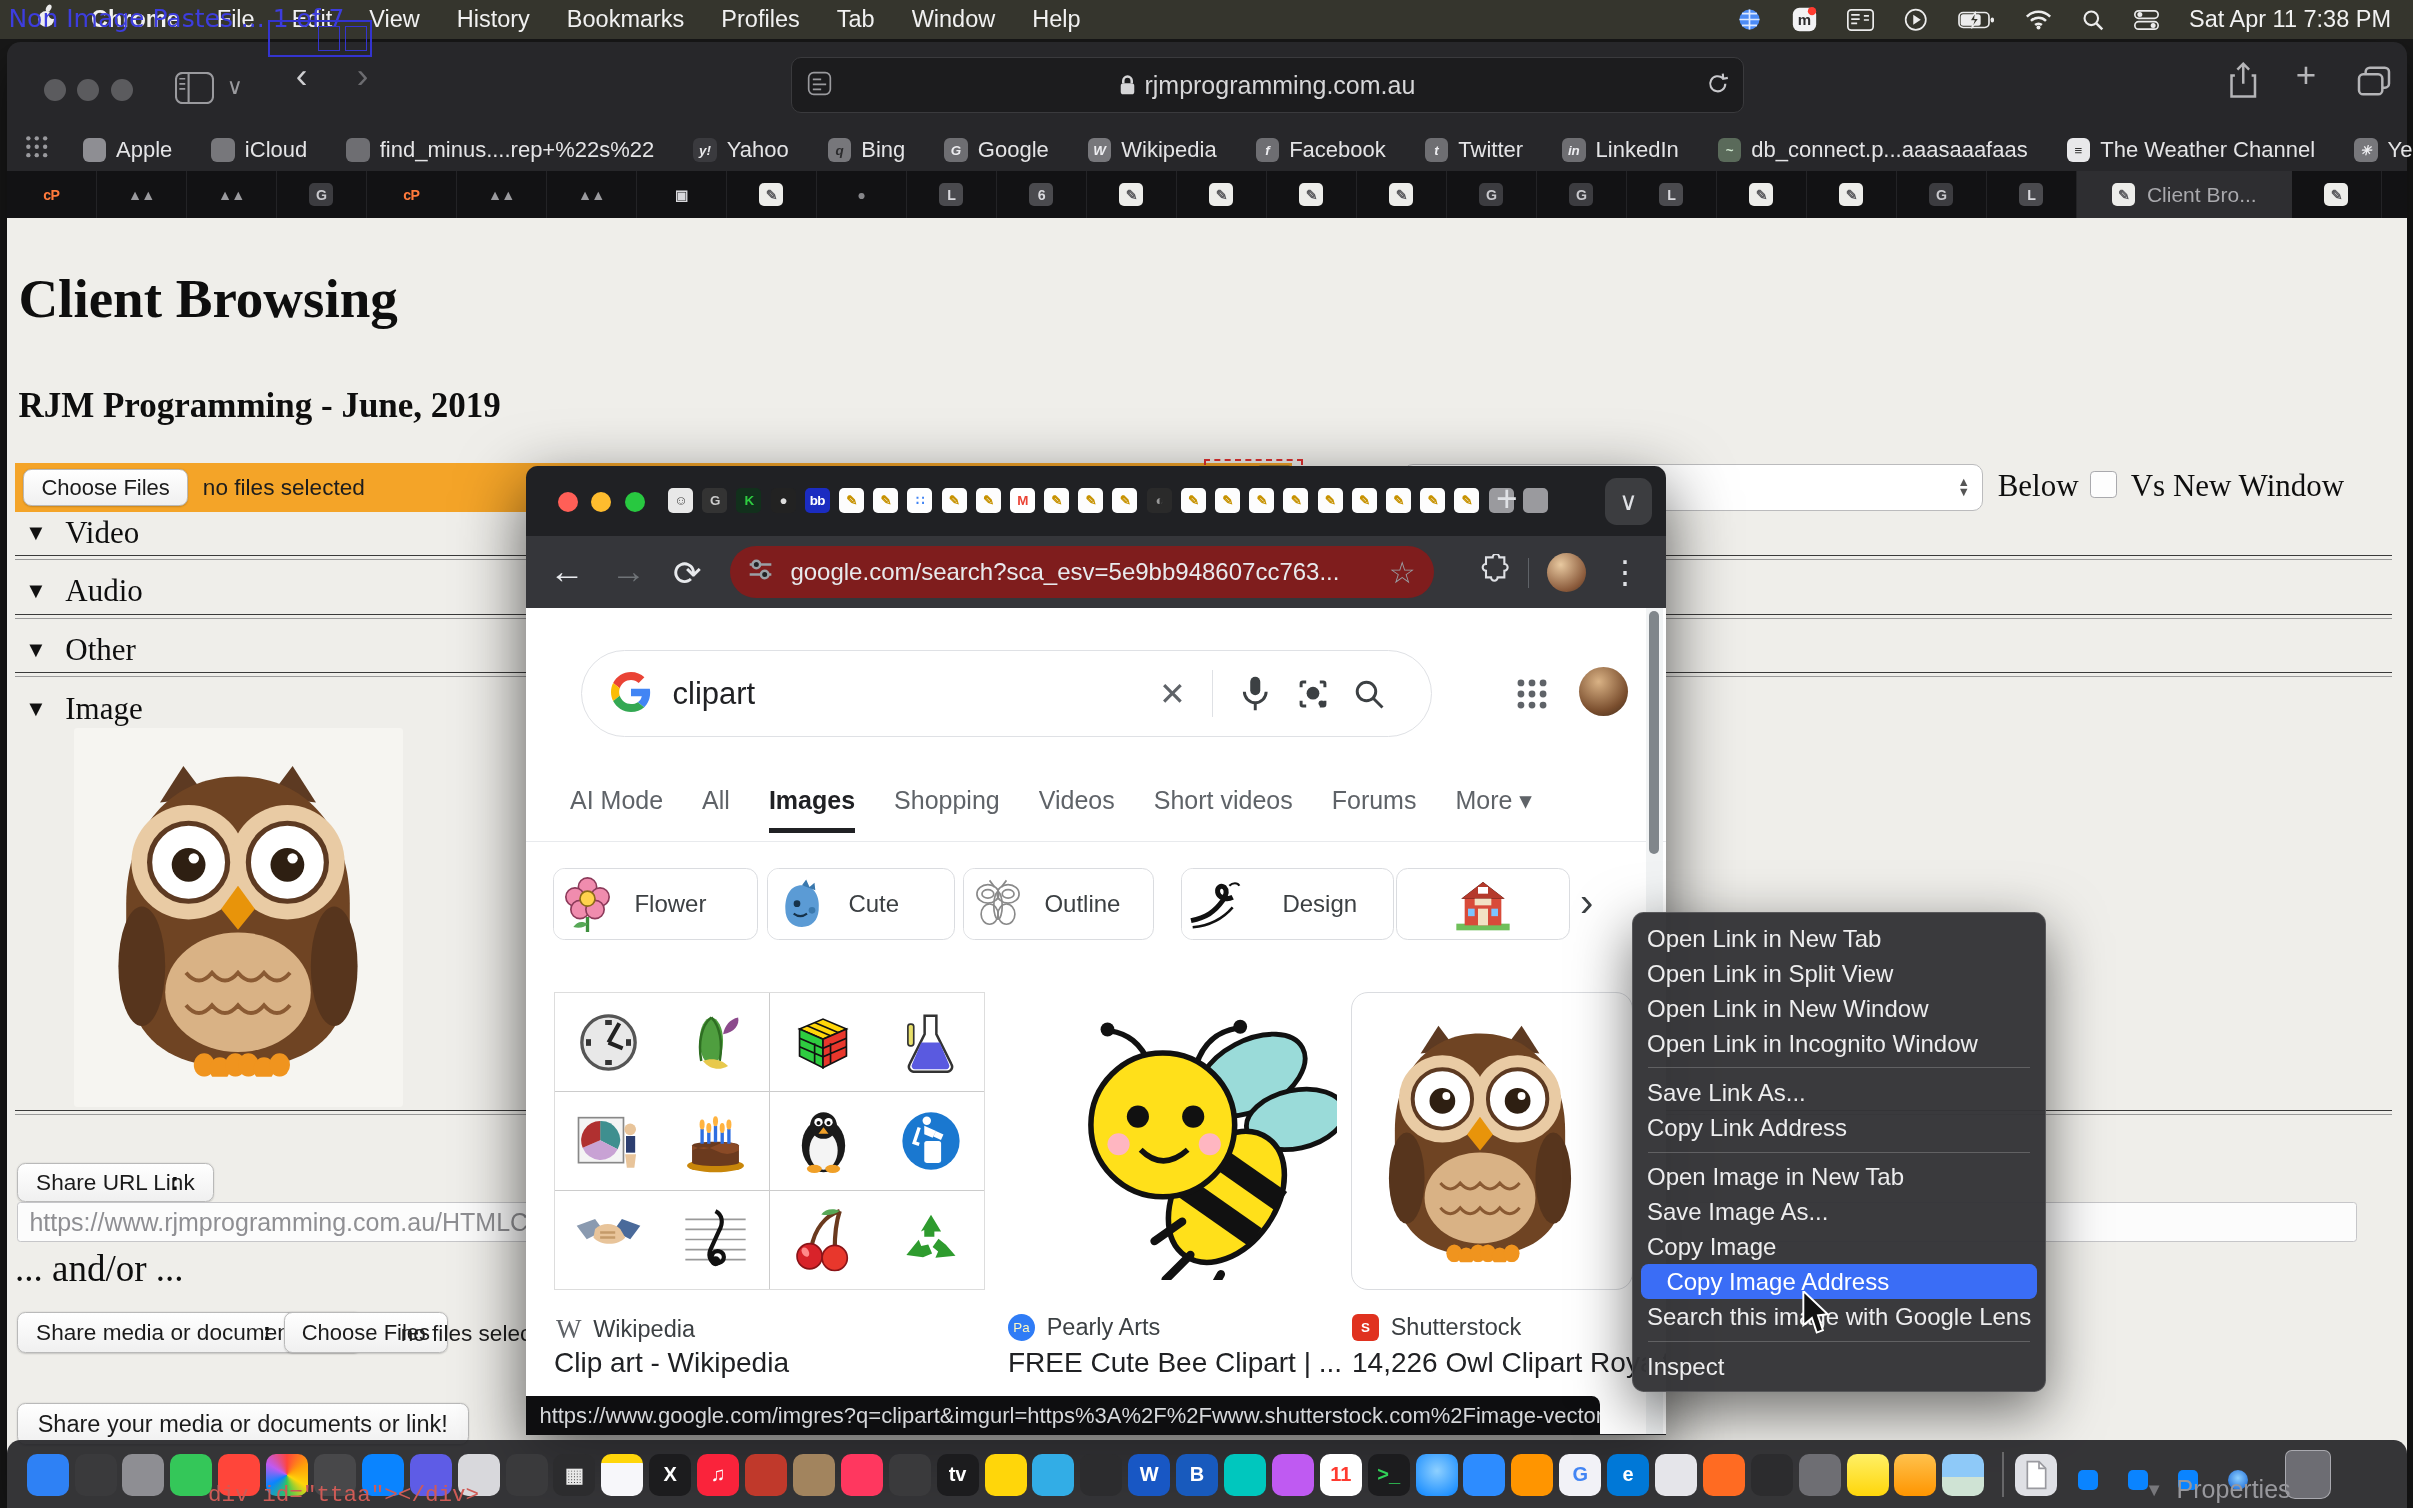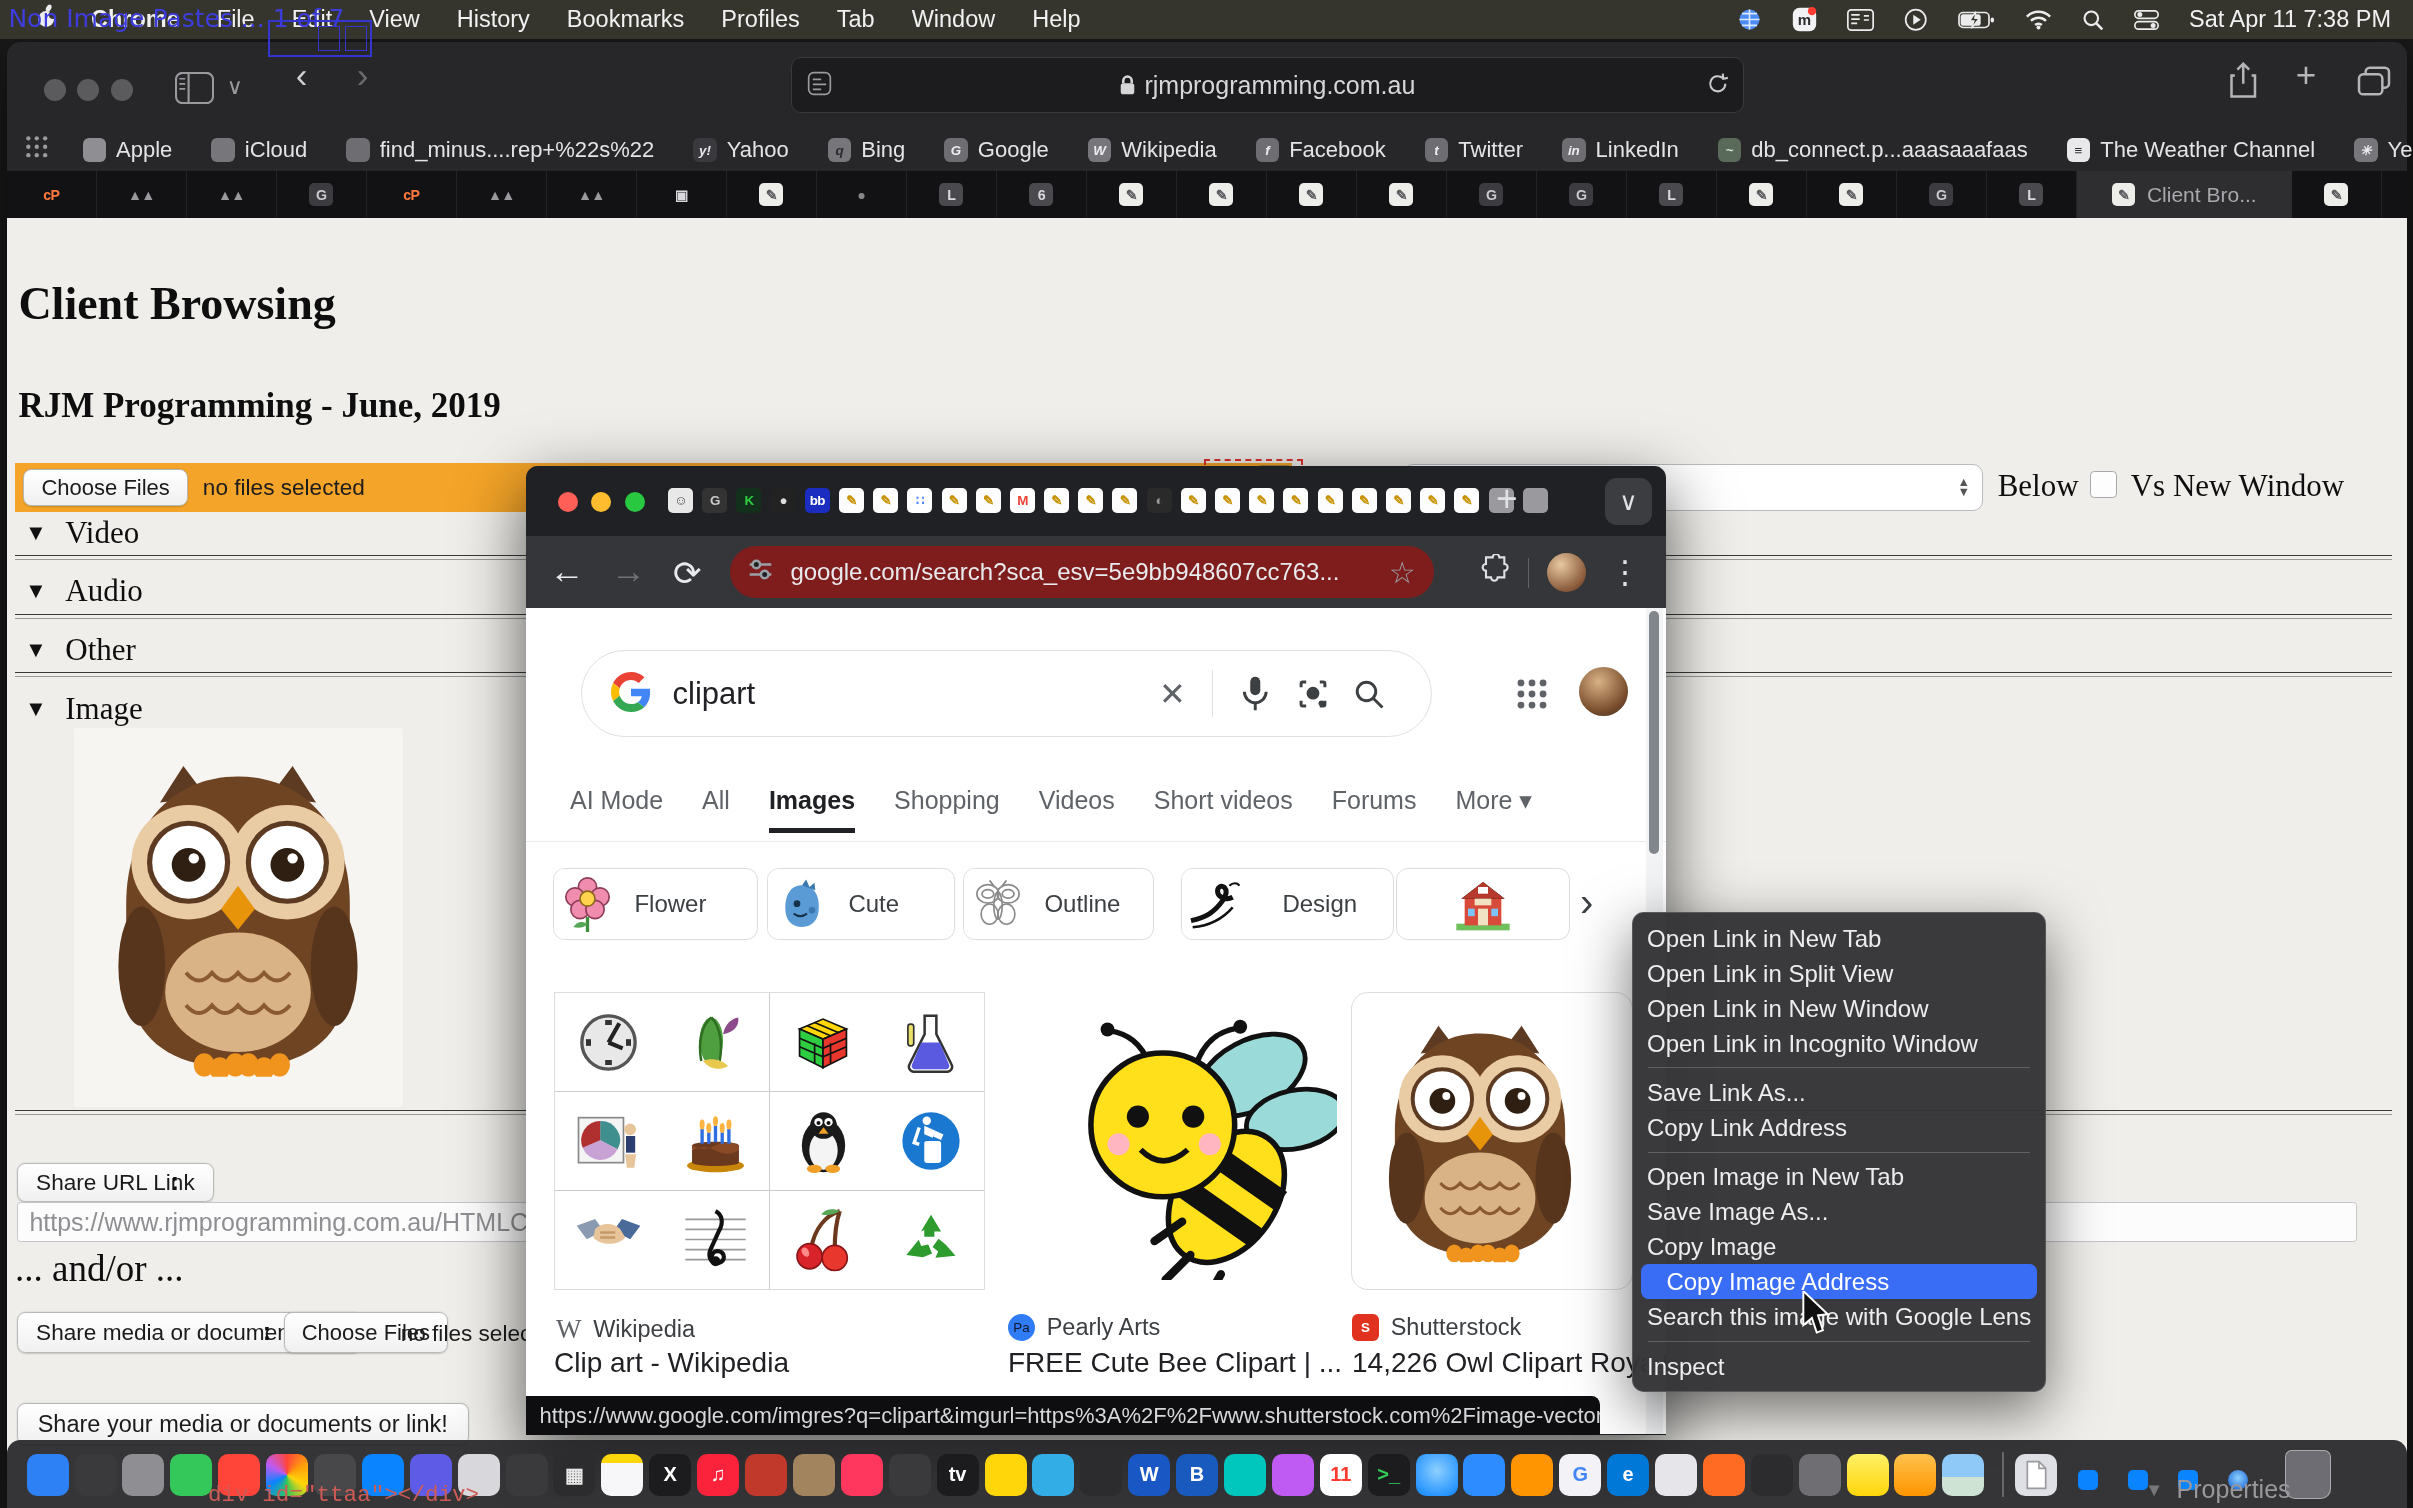--- a/index.html
+++ b/index.html
@@ -442,21 +442,21 @@
       <span class="ptab">
             <span class="fav" style="background: rgb(237, 237, 234); color: rgb(90, 90, 94);">✎</span>
           </span>
           <span class="ptab">
             <span class="fav" style="background: rgb(74, 74, 78); color: rgb(217, 217, 221);">L</span>
           </span>
         </span>
     </div>
 
     <div id="page">
-      <div class="abs serif" style="left:11.7px;top:59px;font-size:46px;font-weight:bold;">Client Browsing</div>
+      <div class="abs serif" style="left:11.7px;top:49px;font-size:55px;font-weight:bold;">Client Browsing</div>
       <div class="abs serif" style="left:11.7px;top:168px;font-size:35px;font-weight:bold;">RJM Programming - June, 2019</div>
 
       <div id="orange-bar">
         <span class="macbtn" style="margin-left:8.4px;height:35px;padding:0 17px;font-size:22px;">Choose Files</span>
         <span style="margin-left:15px;font-size:22.6px;color:#1d1d1d;">no files selected</span>
       </div>
 
       <div class="abs" style="left:1197px;top:241px;width:99px;height:57px;border:2.5px dashed #e03030;box-sizing:border-box;display:flex;align-items:center;justify-content:center;gap:6.7px;">
         <span><svg width="35" height="42" viewBox="0 0 42 50">
               <rect x="1" y="1" width="40" height="48" rx="9" fill="#5e7fae"></rect>
@@ -878,21 +878,21 @@
           </svg>
       </div>
 
       <div class="src-row" style="left:30px;">
         <span style="font-family:'Liberation Serif',serif;font-size:27px;color:#5f6368;">W</span>
         <span>Wikipedia</span>
       </div>
       <div class="res-title" style="left:28px;">Clip art - Wikipedia</div>
 
       <div class="src-row" style="left:482px;">
-        <span style="width:27px;height:27px;border-radius:50%;background:#2f7cf6;color:#0f172a;font-size:13.4px;display:flex;align-items:center;justify-content:center;">Pa</span>
+        <span style="width:27px;height:27px;border-radius:50%;background:#2f7cf6;color:#fef9c3;font-size:13.4px;display:flex;align-items:center;justify-content:center;">Pa</span>
         <span>Pearly Arts</span>
       </div>
       <div class="res-title" style="left:482px;">FREE Cute Bee Clipart | ...</div>
 
       <div class="src-row" style="left:826px;">
         <span style="width:27px;height:27px;border-radius:5.9px;background:#e0321f;color:#fff;font-size:13.4px;font-weight:bold;display:flex;align-items:center;justify-content:center;">S</span>
         <span>Shutterstock</span>
       </div>
       <div class="res-title" style="left:826px;">14,226 Owl Clipart Royalt</div>
     </div>

